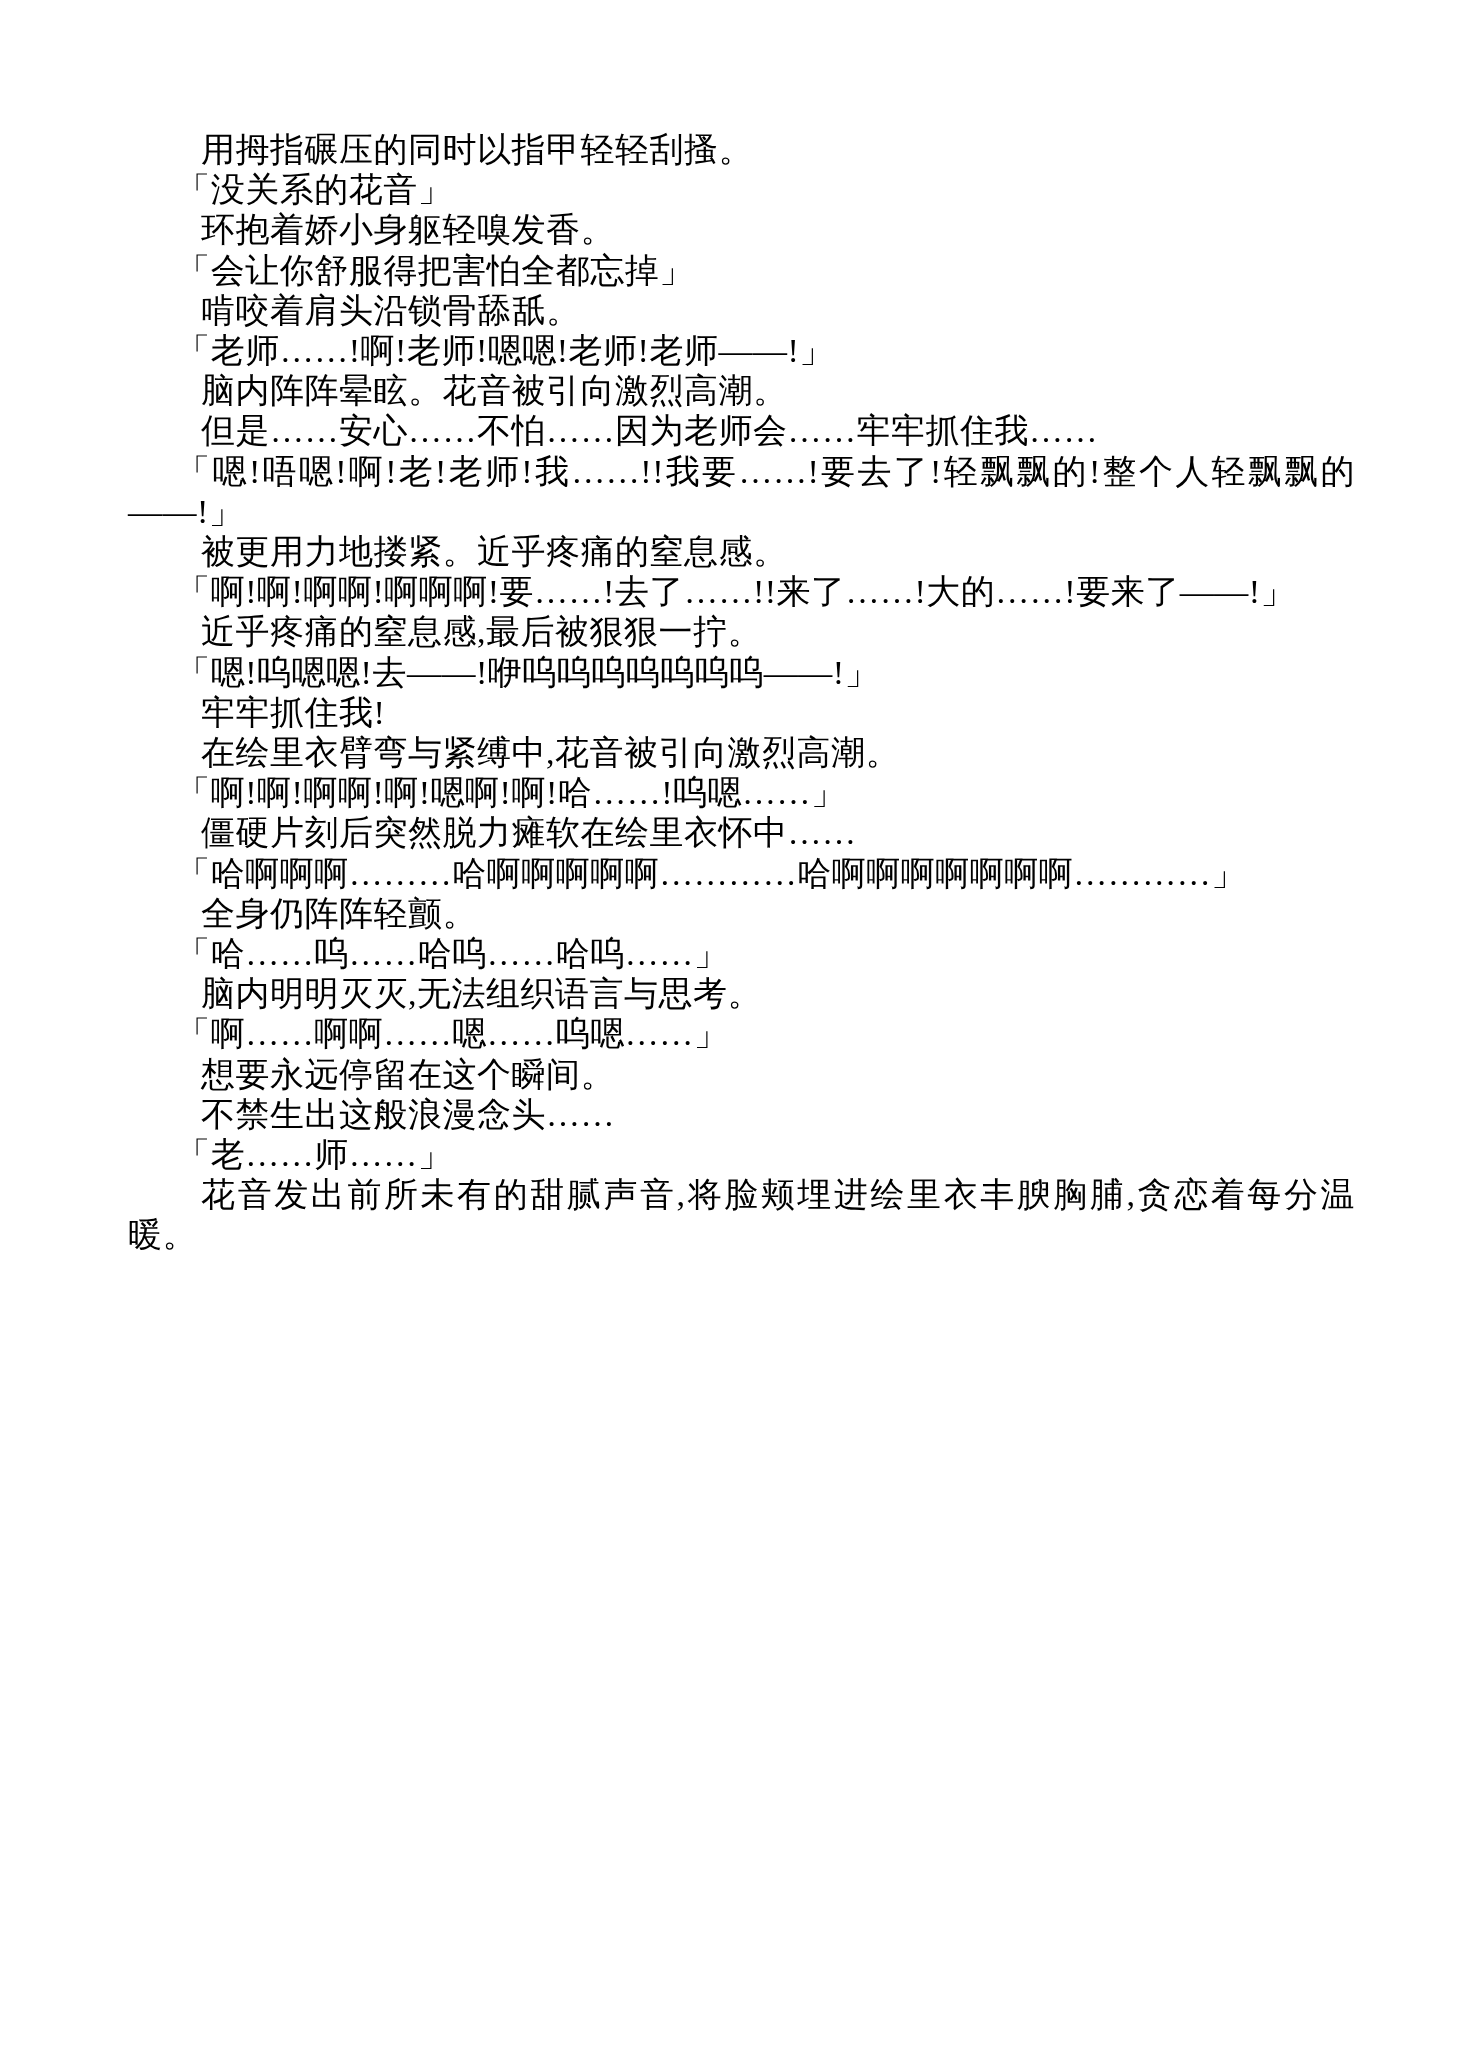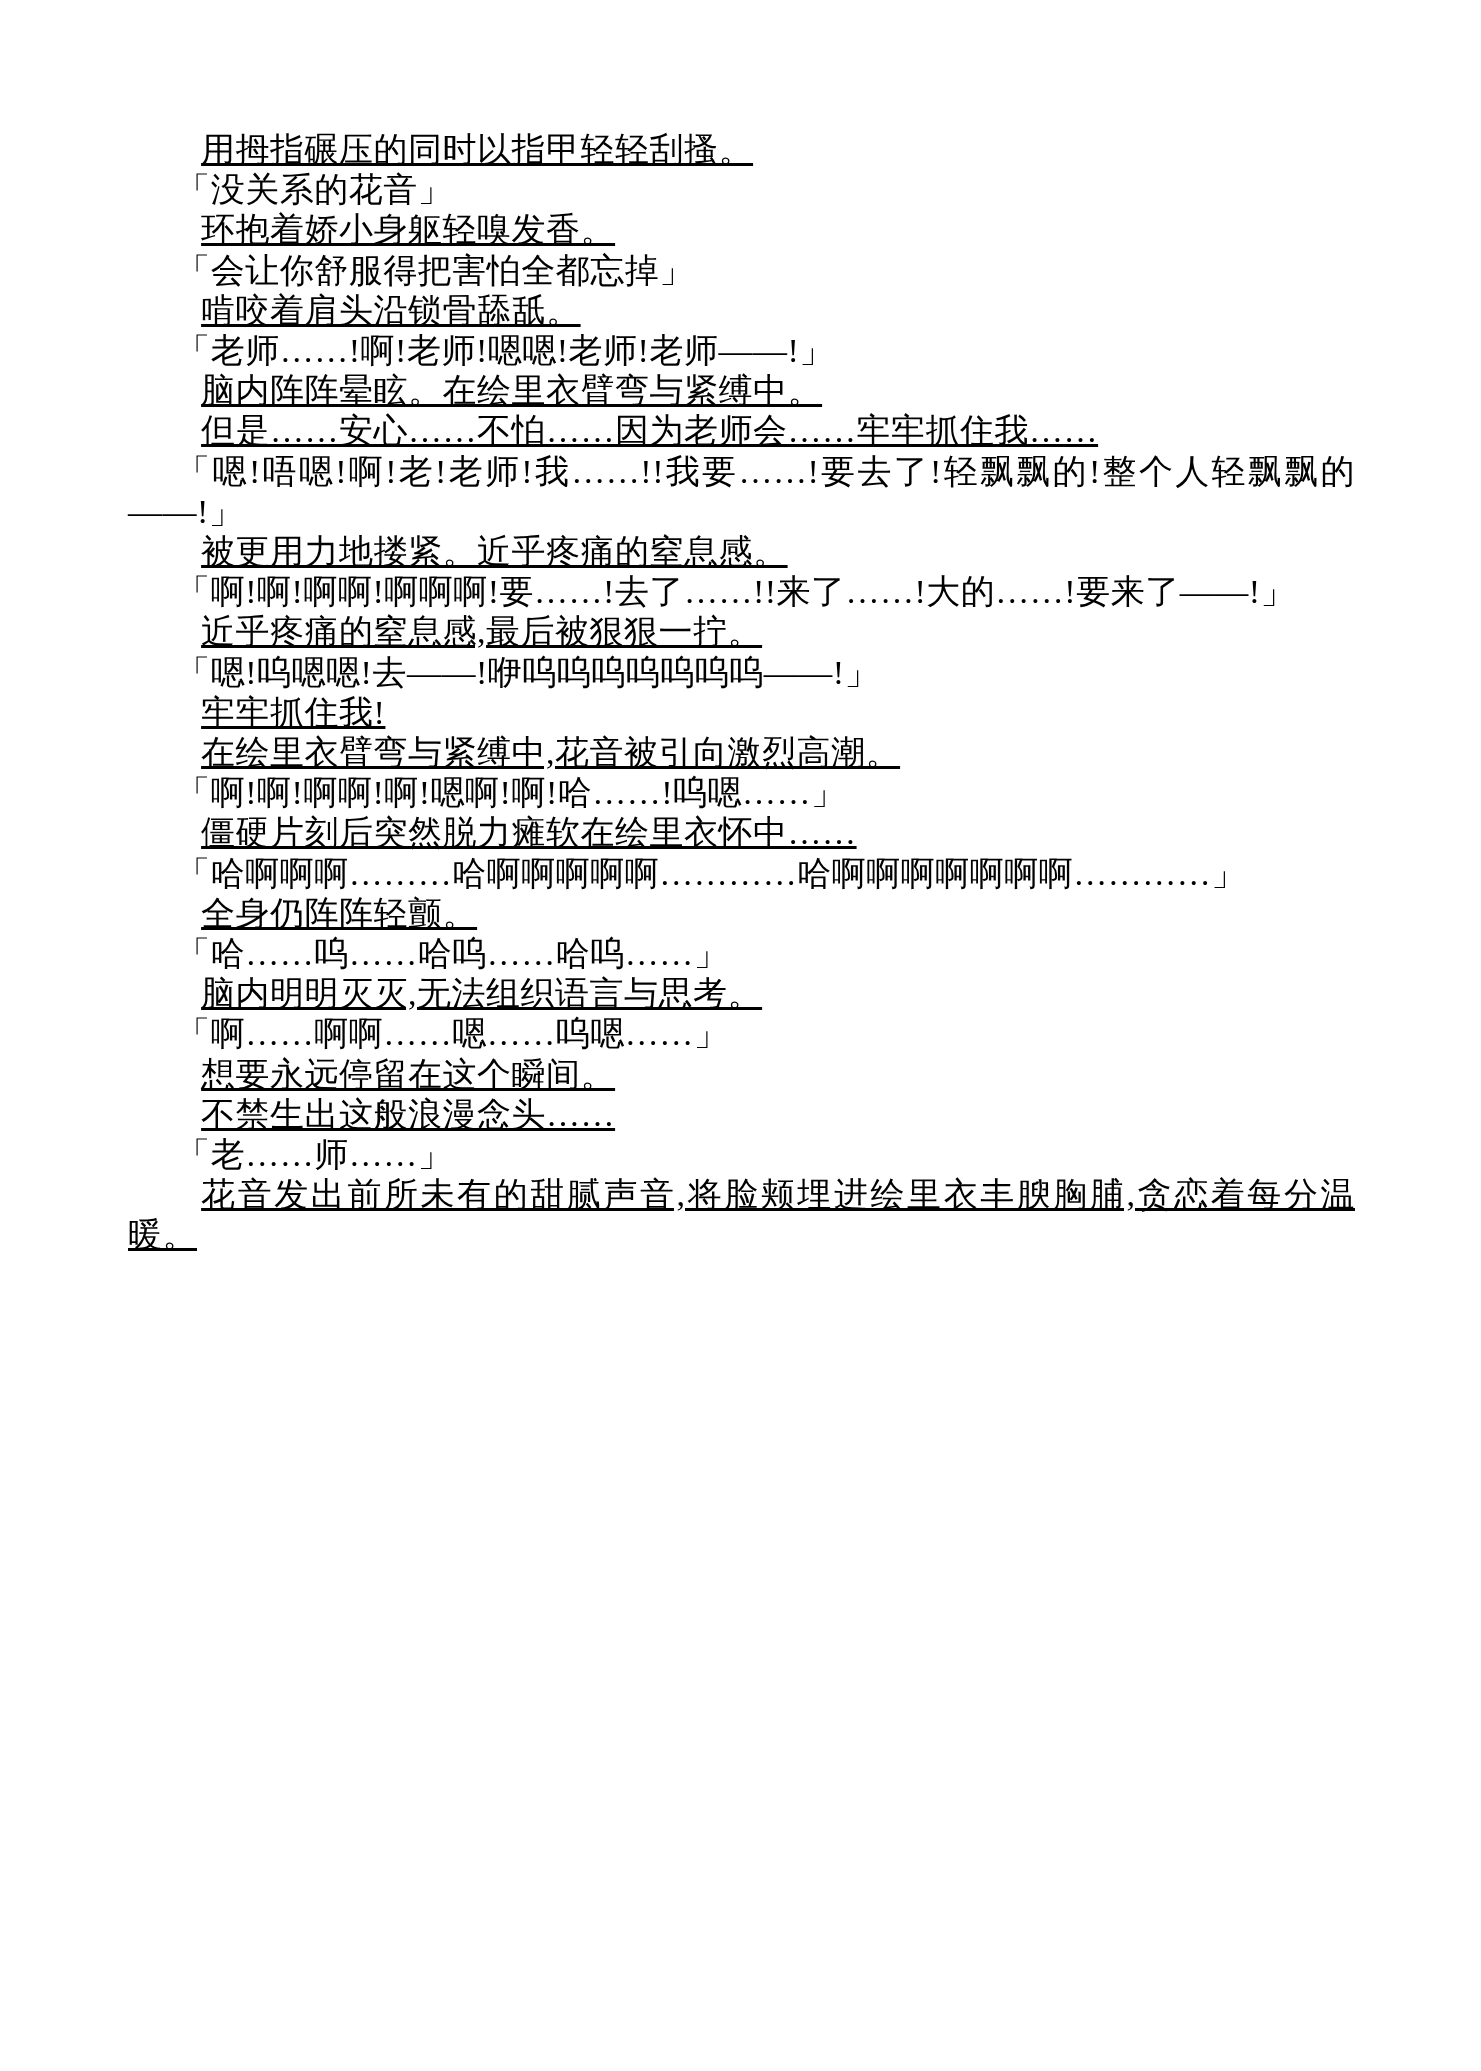--- a/index.html
+++ b/index.html
@@ -25,38 +25,37 @@
     padding: 0;
     font-size: 34px;
     line-height: 40.2px;
     letter-spacing: 0.5px;
     text-align: justify;
     word-break: break-all;
     overflow-wrap: anywhere;
   }
   .page p.narration {
     text-indent: 2.15em;
-    text-decoration: underline;
   }
   .page p.dialogue,
   .page p.thought {
     text-indent: 1.42em;
   }
 </style>
 </head>
 <body>
 
 <div class="page">
   <p class="narration">用拇指碾压的同时以指甲轻轻刮搔。</p>
   <p class="dialogue">「没关系的花音」</p>
   <p class="narration">环抱着娇小身躯轻嗅发香。</p>
   <p class="dialogue">「会让你舒服得把害怕全都忘掉」</p>
   <p class="narration">啃咬着肩头沿锁骨舔舐。</p>
   <p class="dialogue">「老师……!啊!老师!嗯嗯!老师!老师——!」</p>
-  <p class="narration">脑内阵阵晕眩。在绘里衣臂弯与紧缚中。</p>
+  <p class="narration">脑内阵阵晕眩。花音被引向激烈高潮。</p>
   <p class="narration">但是……安心……不怕……因为老师会……牢牢抓住我……</p>
   <p class="dialogue">「嗯!唔嗯!啊!老!老师!我……!!我要……!要去了!轻飘飘的!整个人轻飘飘的——!」</p>
   <p class="narration">被更用力地搂紧。近乎疼痛的窒息感。</p>
   <p class="dialogue">「啊!啊!啊啊!啊啊啊!要……!去了……!!来了……!大的……!要来了——!」</p>
   <p class="narration">近乎疼痛的窒息感,最后被狠狠一拧。</p>
   <p class="dialogue">「嗯!呜嗯嗯!去——!咿呜呜呜呜呜呜呜——!」</p>
   <p class="narration">牢牢抓住我!</p>
   <p class="narration">在绘里衣臂弯与紧缚中,花音被引向激烈高潮。</p>
   <p class="dialogue">「啊!啊!啊啊!啊!嗯啊!啊!哈……!呜嗯……」</p>
   <p class="narration">僵硬片刻后突然脱力瘫软在绘里衣怀中……</p>

